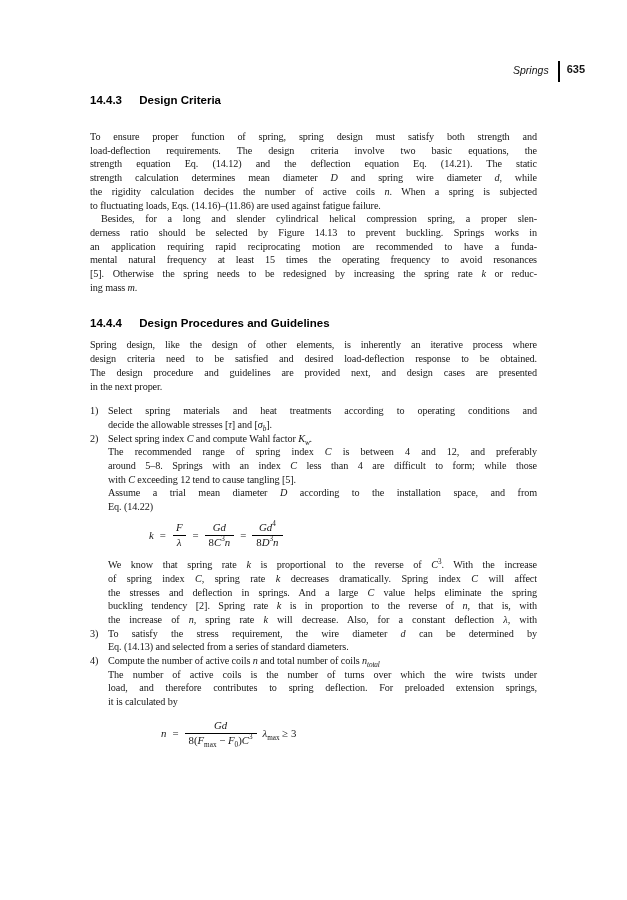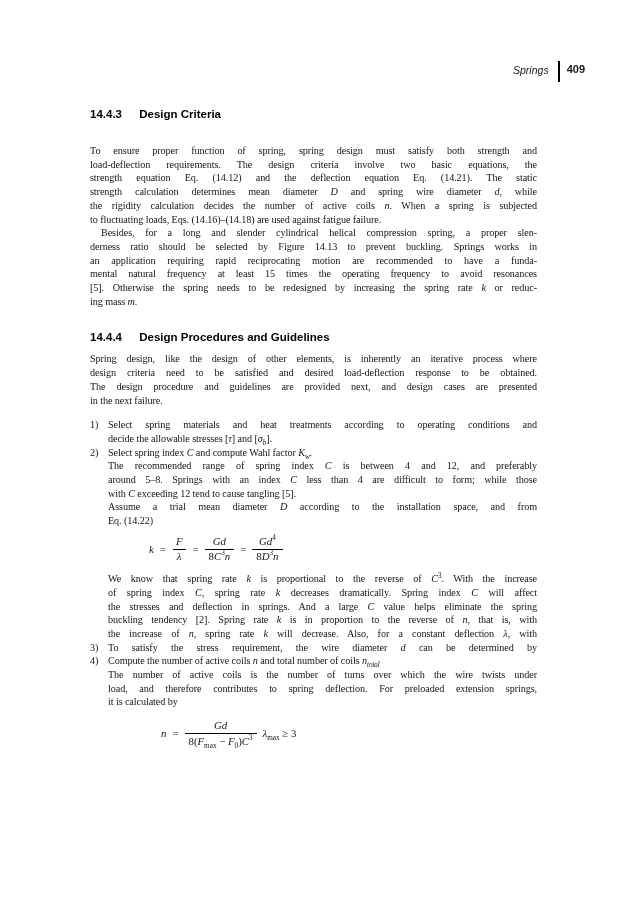--- a/index.html
+++ b/index.html
@@ -14,21 +14,21 @@
   .running-header {
     position: absolute; top: 61px; right: 42px;
     display: flex; align-items: flex-start;
     font-family: "Liberation Sans", sans-serif;
   }
   .rh-title { font-style: italic; font-size: 10.5px; padding-top: 3px; }
   .rh-rule { width: 2px; height: 21px; background: #000; margin: 0 7px 0 9px; }
   .rh-page { font-weight: bold; font-size: 11px; padding-top: 2px; }
 
   
-  .content { position: absolute; left: 90px; top: 108px; width: 447px; }
+  .content { position: absolute; left: 90px; top: 94px; width: 447px; }
 
   .sec-heading {
     font-family: "Liberation Sans", sans-serif;
     font-weight: bold; font-size: 11.5px; color: #000;
     margin: 0; letter-spacing: 0;
   }
   .sec-heading .sec-num { display: inline-block; margin-right: 14px; }
   .heading-2 { margin-top: 23px; }
 
   .para { font-size: 10.2px; line-height: 13.7px; letter-spacing: -0.1px; }
@@ -59,57 +59,57 @@
   .equation sub, .para sub { font-size: 7.2px; vertical-align: sub; line-height: 0; }
 </style>
 </head>
 <body>
 
 <div class="page">
 
   <div class="running-header">
     <span class="rh-title">Springs</span>
     <span class="rh-rule"></span>
-    <span class="rh-page">409</span>
+    <span class="rh-page">635</span>
   </div>
 
   <div class="content">
 
     <h2 class="sec-heading">
       <span class="sec-num">14.4.3</span>
       <span class="sec-title">Design Criteria</span>
     </h2>
 
     <div class="para para-first">
         <div class="tline">To ensure proper function of spring, spring design must satisfy both strength and</div>
         <div class="tline">load-deflection requirements. The design criteria involve two basic equations, the</div>
         <div class="tline">strength equation Eq. (14.12) and the deflection equation Eq. (14.21). The static</div>
         <div class="tline">strength calculation determines mean diameter <i>D</i> and spring wire diameter <i>d</i>, while</div>
         <div class="tline">the rigidity calculation decides the number of active coils <i>n</i>. When a spring is subjected</div>
-        <div class="tline left">to fluctuating loads, Eqs. (14.16)–(14.18) are used against fatigue failure.</div>
+        <div class="tline left">to fluctuating loads, Eqs. (14.16)–(11.86) are used against fatigue failure.</div>
       </div>
     <div class="para indent-first">
         <div class="tline">Besides, for a long and slender cylindrical helical compression spring, a proper slen-</div>
         <div class="tline">derness ratio should be selected by Figure 14.13 to prevent buckling. Springs works in</div>
         <div class="tline">an application requiring rapid reciprocating motion are recommended to have a funda-</div>
         <div class="tline">mental natural frequency at least 15 times the operating frequency to avoid resonances</div>
         <div class="tline">[5]. Otherwise the spring needs to be redesigned by increasing the spring rate <i>k</i> or reduc-</div>
         <div class="tline left">ing mass <i>m</i>.</div>
       </div>
 
     <h2 class="sec-heading heading-2">
       <span class="sec-num">14.4.4</span>
       <span class="sec-title">Design Procedures and Guidelines</span>
     </h2>
 
     <div class="para intro-para">
         <div class="tline">Spring design, like the design of other elements, is inherently an iterative process where</div>
         <div class="tline">design criteria need to be satisfied and desired load-deflection response to be obtained.</div>
         <div class="tline">The design procedure and guidelines are provided next, and design cases are presented</div>
-        <div class="tline left">in the next failure.</div>
+        <div class="tline left">in the next proper.</div>
       </div>
 
     <div class="steps">
 
       <div class="list-item">
         <span class="li-marker">1)</span>
         <div class="item-body">
           <div class="para">
               <div class="tline">Select spring materials and heat treatments according to operating conditions and</div>
               <div class="tline left">decide the allowable stresses [<i>τ</i>] and [<i>σ<sub>b</sub></i>].</div>
@@ -156,20 +156,21 @@
               <div class="tline">the increase of <i>n</i>, spring rate <i>k</i> will decrease. Also, for a constant deflection <i>λ</i>, with</div>
             </div>
         </div>
       </div>
 
       <div class="list-item">
         <span class="li-marker">3)</span>
         <div class="item-body">
           <div class="para">
               <div class="tline">To satisfy the stress requirement, the wire diameter <i>d</i> can be determined by</div>
+              <div class="tline left">Eq. (14.13) and selected from a series of standard diameters.</div>
             </div>
         </div>
       </div>
 
       <div class="list-item">
         <span class="li-marker">4)</span>
         <div class="item-body">
           <div class="para">
               <div class="tline left">Compute the number of active coils <i>n</i> and total number of coils <i>n<sub>total</sub></i></div>
               <div class="tline">The number of active coils is the number of turns over which the wire twists under</div>

